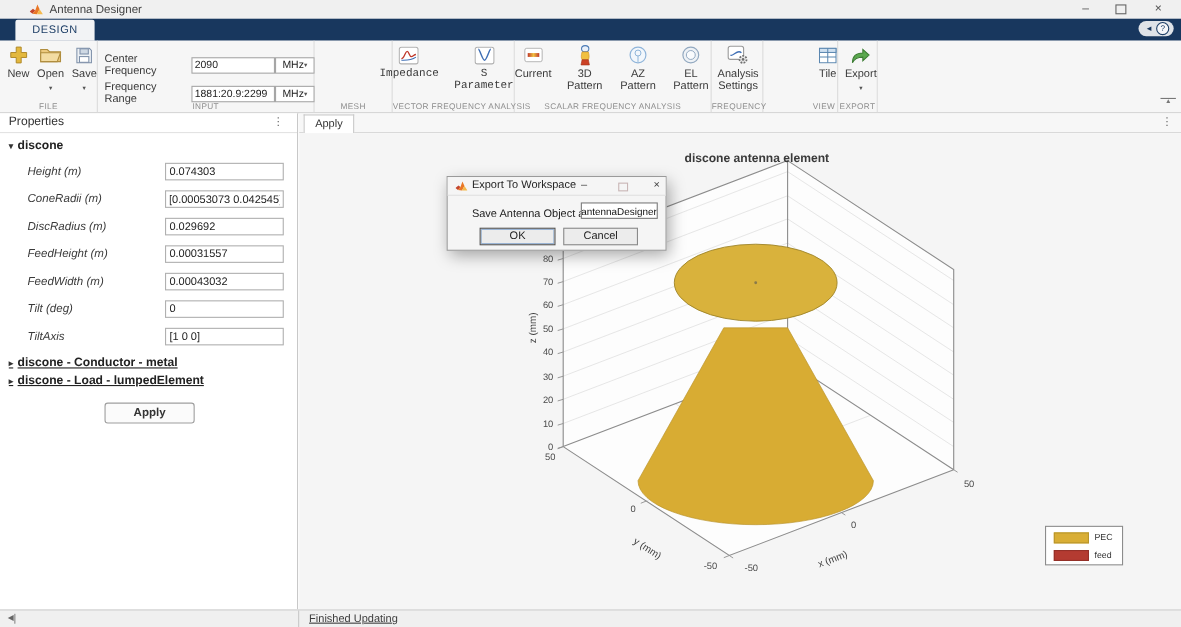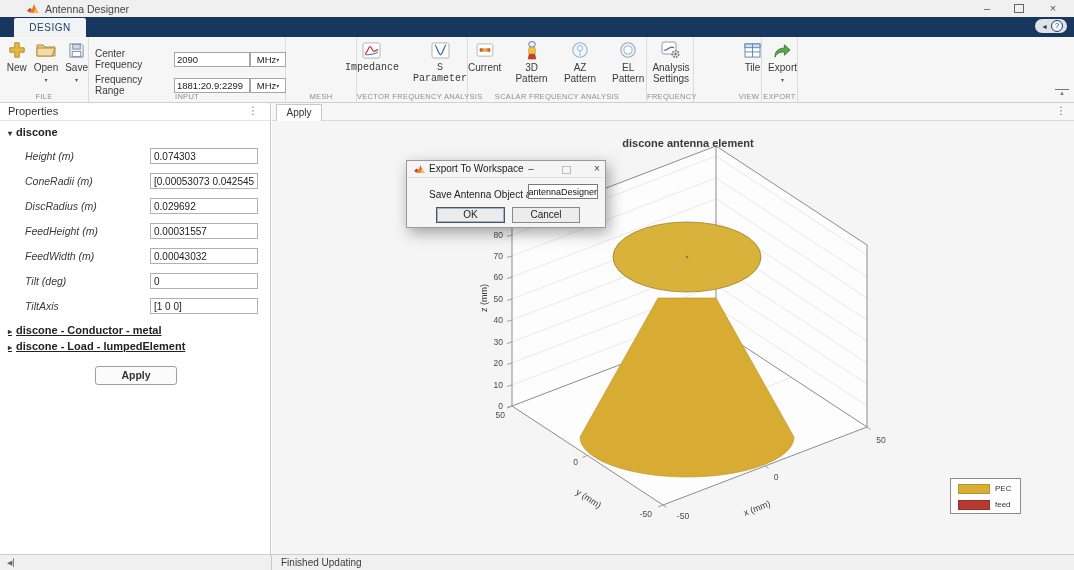--- a/index.html
+++ b/index.html
@@ -96,21 +96,21 @@
   .dlg-input span{font-size:9px;color:#111;white-space:nowrap;}
   .dlg-btn{position:absolute;top:46px;height:16px;background:#ececec;border:1px solid #8a8a8a;box-sizing:border-box;
       font-size:10px;color:#222;text-align:center;line-height:14px;}
   .dlg-ok{left:29px;width:69px;border:1px solid #555;box-shadow:inset 0 0 0 1px #9ab4d4;}
   .dlg-cancel{left:105px;width:68px;}
 
   
   .statusbar{left:0;top:554px;width:1074px;height:16px;background:#f0f0f0;border-top:1px solid #cdcdcd;box-sizing:border-box;}
   .sb-div{position:absolute;left:271px;top:0;width:1px;height:15px;background:#c8c8c8;}
   .sb-icon{position:absolute;left:7px;top:3px;font-size:7px;color:#666;border-right:1.5px solid #888;padding-right:1px;line-height:9px;}
-  .sb-msg{position:absolute;left:281px;top:2px;font-size:10px;color:#3c3c3c;}
+  .sb-msg{position:absolute;left:281px;top:2px;font-size:10px;color:#3c3c3c;text-decoration:underline;}
 
   svg text{font-family:"Liberation Sans",sans-serif;}
 </style>
 </head>
 <body>
 
 <div class="app">
 
   <div class="abs titlebar">
     <svg class="logo" viewBox="0 0 24 22">

